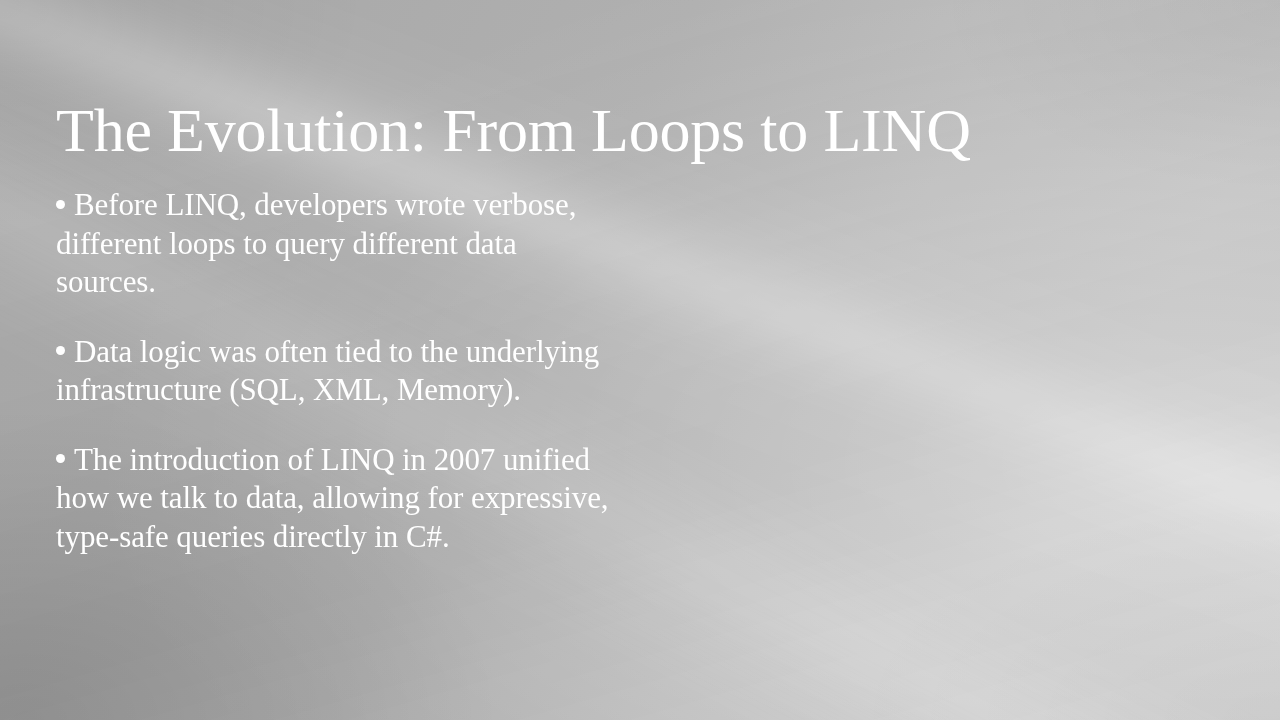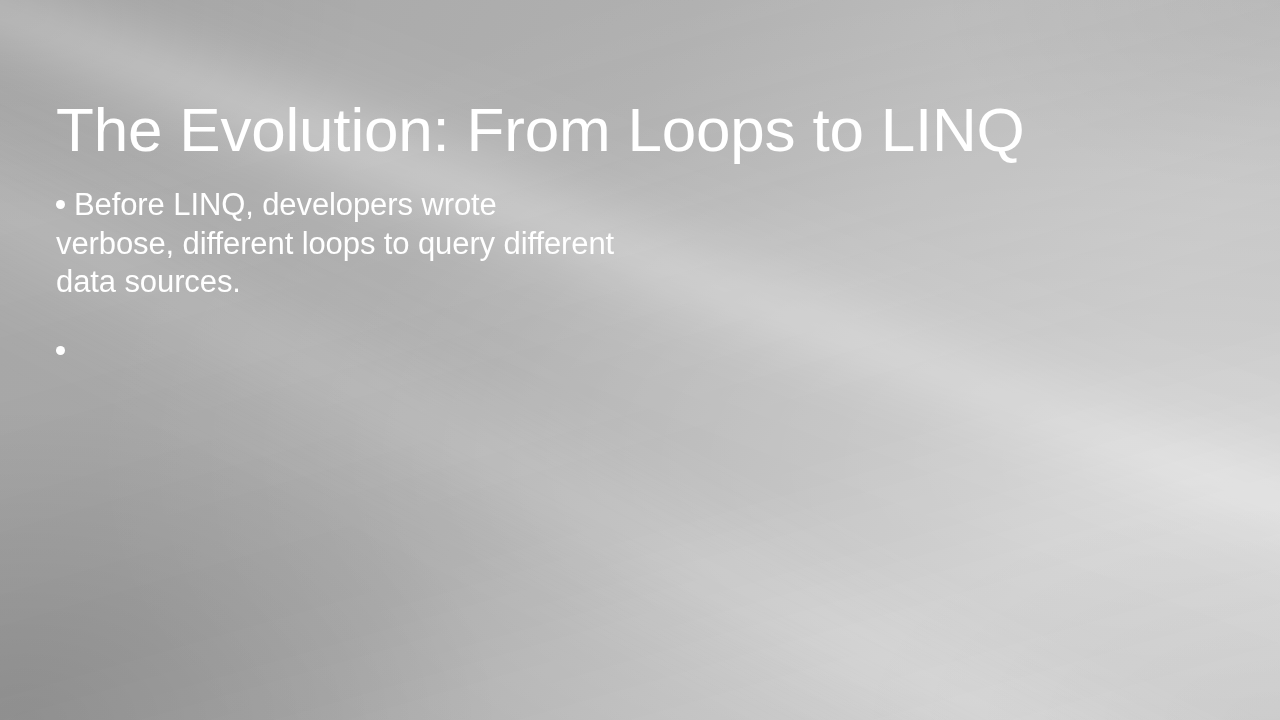--- a/index.html
+++ b/index.html
@@ -8,21 +8,21 @@
     padding: 0;
     background: #808080;
   }
 
   .slide {
     position: relative;
     width: 1280px;
     height: 720px;
     overflow: hidden;
     background: #b2b2b2;
-    font-family: Liberation Sans, sans-serif;
+    font-family: Liberation Serif, serif;
     -webkit-font-smoothing: antialiased;
   }
 
   
 
   
   .bg-base {
     position: absolute;
     inset: 0;
     background: linear-gradient(118deg,
@@ -188,19 +188,22 @@
 
     <h1 class="slide-title">The Evolution: From Loops to LINQ</h1>
 
     <div class="bullet-list">
 
       <p class="bullet-item">
         <span class="bullet-dot"></span><span class="bullet-text">Before LINQ, developers wrote verbose, different loops to query different data sources.</span>
       </p>
 
       <p class="bullet-item">
-        <span class="bullet-dot"></span>
+        <span class="bullet-dot"></span><span class="bullet-text">Data logic was often tied to the underlying infrastructure (SQL, XML, Memory).</span>
       </p>
 
+      <p class="bullet-item">
+        <span class="bullet-dot"></span><span class="bullet-text">The introduction of LINQ in 2007 unified how we talk to data, allowing for expressive, type-safe queries directly in C#.</span>
+      </p>
 
     </div>
   </div>
 </div>
 
 </body></html>

